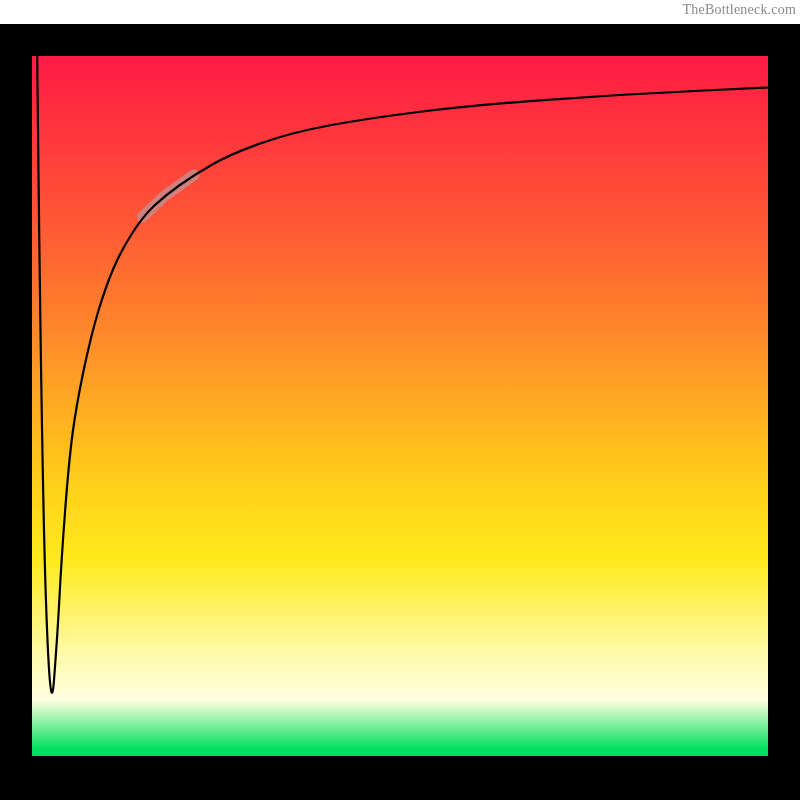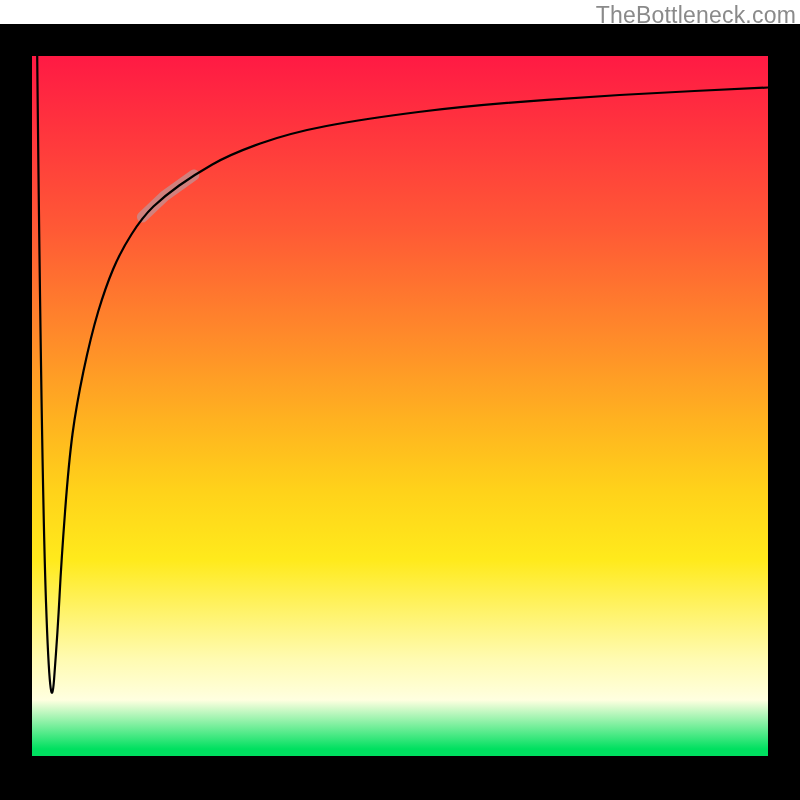--- a/index.html
+++ b/index.html
@@ -61,23 +61,24 @@
     stroke: #c98a8a;
     stroke-width: 11;
     stroke-linecap: round;
     opacity: 0.85;
   }
   .watermark {
     position: absolute;
     top: 2px;
     right: 4px;
     color: #8a8a8a;
-    font-size: 23px;
+    font-size: 14px;
     font-weight: 400;
     letter-spacing: 0.2px;
+    font-family: Liberation Serif, serif;
   }
 </style>
 </head>
 <body>
 
 <div class="stage">
   <div class="watermark">TheBottleneck.com</div>
 
   <div class="outer-border"></div>
 

